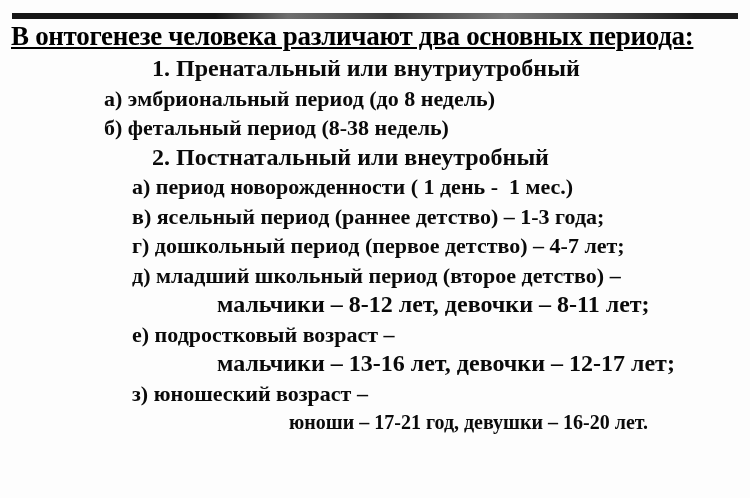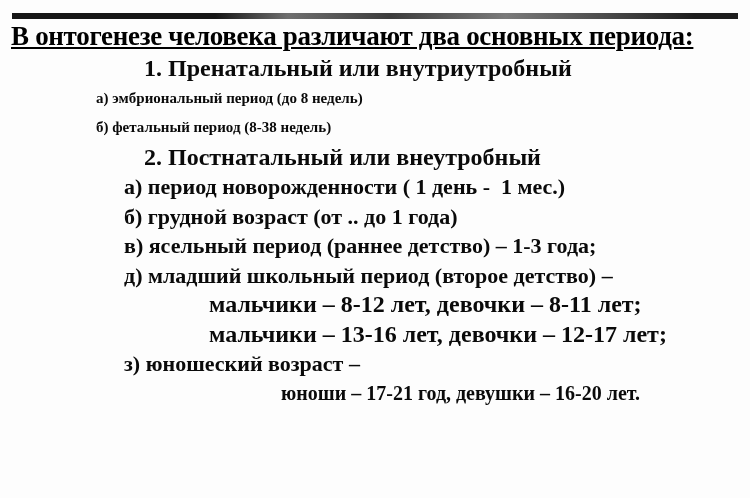--- a/index.html
+++ b/index.html
@@ -39,50 +39,51 @@
     font-size: 27px;
     font-weight: bold;
     letter-spacing: -0.3px;
     white-space: pre;
     text-decoration: underline;
     color: #000000;
   }
   .outline {
     position: absolute;
     top: 54px;
-    left: 4px;
+    left: 12px;
     width: 737px;
   }
   .line {
     display: block;
     height: 29.5px;
     line-height: 29.5px;
     font-weight: bold;
     white-space: pre;
     color: #0a0a0a;
   }
   .line.numbered          { padding-left: 140px; font-size: 24px; }
-  .line.sub               { padding-left: 92px; font-size: 15px; }
+  .line.sub               { padding-left: 92px; font-size: 22px; }
   .line.item              { padding-left: 120px; font-size: 22px; }
   .line.continuation      { padding-left: 205px; font-size: 24px; }
   .line.continuation-deep { padding-left: 277px; font-size: 20px; }
 </style>
 </head>
 <body>
 
 <div class="slide">
   <div class="top-rule"></div>
   <h1 class="title">В онтогенезе человека различают два основных периода:</h1>
   <div class="outline">
       <div class="line numbered">1. Пренатальный или внутриутробный</div>
       <div class="line sub">а) эмбриональный период (до 8 недель)</div>
       <div class="line sub">б) фетальный период (8-38 недель)</div>
       <div class="line numbered">2. Постнатальный или внеутробный</div>
       <div class="line item">а) период новорожденности ( 1 день -  1 мес.)</div>
-      <div class="line item">б) грудной возраст (от .. до 1 года)</div>
       <div class="line item">в) ясельный период (раннее детство) – 1-3 года;</div>
+      <div class="line item">г) дошкольный период (первое детство) – 4-7 лет;</div>
       <div class="line item">д) младший школьный период (второе детство) –</div>
       <div class="line continuation">мальчики – 8-12 лет, девочки – 8-11 лет;</div>
+      <div class="line item">е) подростковый возраст –</div>
       <div class="line continuation">мальчики – 13-16 лет, девочки – 12-17 лет;</div>
       <div class="line item">з) юношеский возраст –</div>
       <div class="line continuation-deep">юноши – 17-21 год, девушки – 16-20 лет.</div>
     </div>
 </div>
 
 </body></html>

